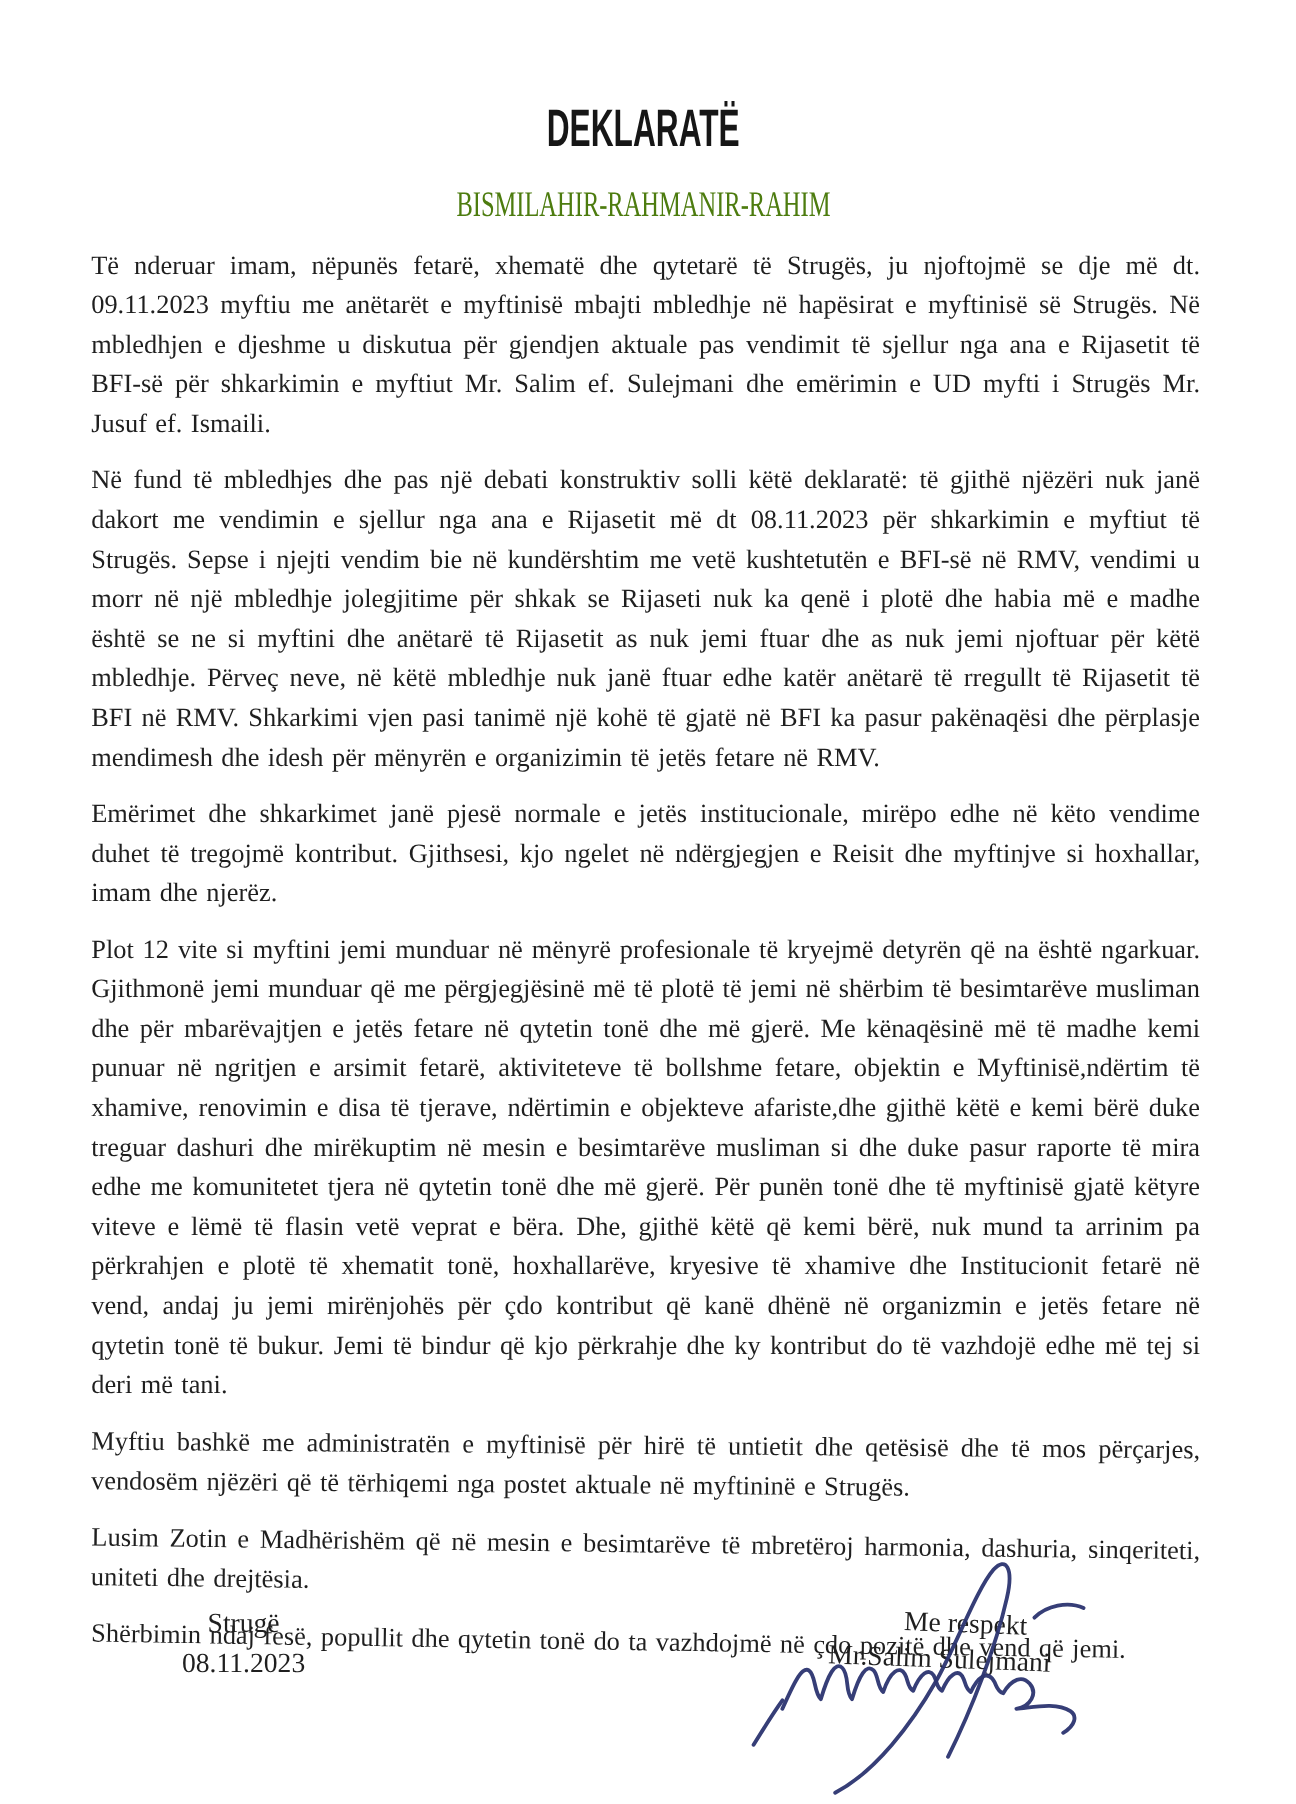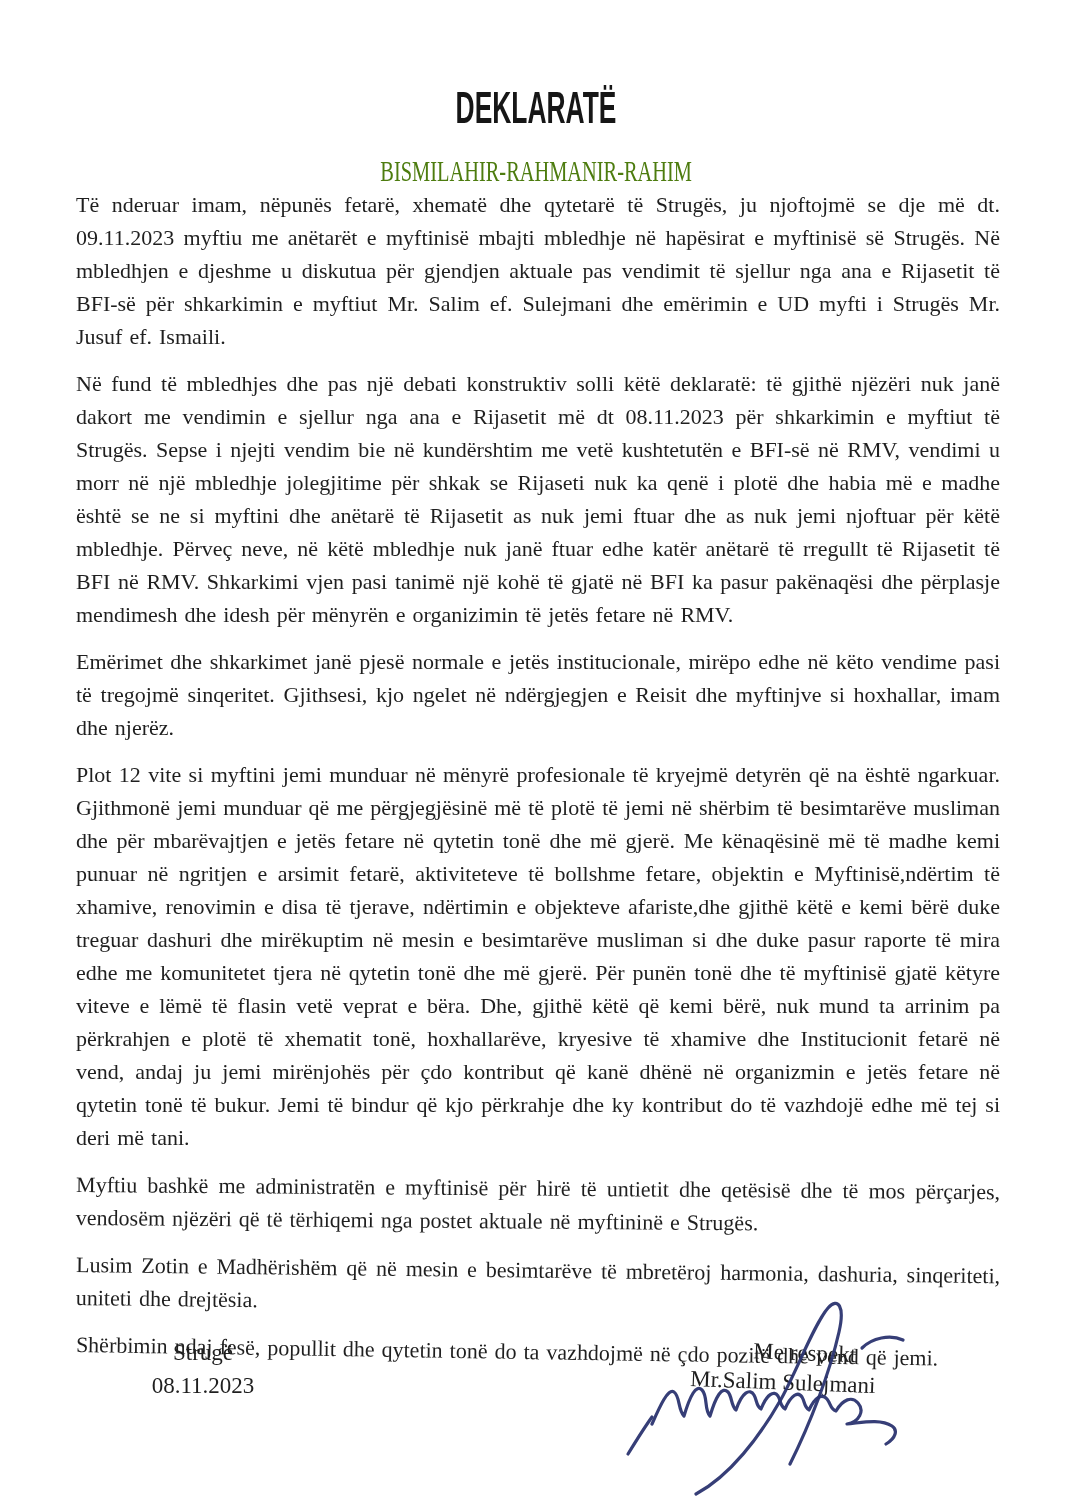--- a/index.html
+++ b/index.html
@@ -39,21 +39,21 @@
     font-size:30px;
     line-height:30px;
     color:#4d7c0f;
   }
   .subtitle .squeeze{
     display:inline-block;
     transform:scale(0.68,1);
     transform-origin:50% 50%;
   }
   .content{
-    margin-top:2px;
+    margin-top:18px;
     padding:0 72px 0 76px;
     font-size:22px;
     line-height:33px;
     text-align:justify;
   }
   .para{
     margin-bottom:14px;
     word-spacing:1.5px;
     transform-origin:0 50%;
   }
@@ -102,21 +102,21 @@
 
 <div class="page">
 
   <h1 class="title"><span class="squeeze">DEKLARATË</span></h1>
 
   <div class="subtitle"><span class="squeeze">BISMILAHIR-RAHMANIR-RAHIM</span></div>
 
   <div class="content">
     <p class="para">Të nderuar imam, nëpunës fetarë, xhematë dhe qytetarë të Strugës, ju njoftojmë se dje më dt. 09.11.2023 myftiu me anëtarët e myftinisë mbajti mbledhje në hapësirat e myftinisë së Strugës. Në mbledhjen e djeshme u diskutua për gjendjen aktuale pas vendimit të sjellur nga ana e Rijasetit të BFI-së për shkarkimin e myftiut Mr. Salim ef. Sulejmani dhe emërimin e UD myfti i Strugës Mr. Jusuf ef. Ismaili.</p>
     <p class="para">Në fund të mbledhjes dhe pas një debati konstruktiv solli këtë deklaratë: të gjithë njëzëri nuk janë dakort me vendimin e sjellur nga ana e Rijasetit më dt 08.11.2023 për shkarkimin e myftiut të Strugës. Sepse i njejti vendim bie në kundërshtim me vetë kushtetutën e BFI-së në RMV, vendimi u morr në një mbledhje jolegjitime për shkak se Rijaseti nuk ka qenë i plotë dhe habia më e madhe është se ne si myftini dhe anëtarë të Rijasetit as nuk jemi ftuar dhe as nuk jemi njoftuar për këtë mbledhje. Përveç neve, në këtë mbledhje nuk janë ftuar edhe katër anëtarë të rregullt të Rijasetit të BFI në RMV. Shkarkimi vjen pasi tanimë një kohë të gjatë në BFI ka pasur pakënaqësi dhe përplasje mendimesh dhe idesh për mënyrën e organizimin të jetës fetare  në RMV.</p>
-    <p class="para">Emërimet dhe shkarkimet janë pjesë normale e jetës institucionale, mirëpo edhe në këto vendime pasi të tregojmë sinqeritet. Gjithsesi, kjo ngelet në ndërgjegjen e Reisit dhe myftinjve si hoxhallar, imam dhe njerëz.</p>
+    <p class="para">Emërimet dhe shkarkimet janë pjesë normale e jetës institucionale, mirëpo edhe në këto vendime duhet të tregojmë kontribut. Gjithsesi, kjo ngelet në ndërgjegjen e Reisit dhe myftinjve si hoxhallar, imam dhe njerëz.</p>
     <p class="para">Plot 12 vite si myftini jemi munduar në mënyrë profesionale të kryejmë detyrën që na është ngarkuar. Gjithmonë jemi munduar që me përgjegjësinë më të plotë të jemi në shërbim të besimtarëve musliman dhe për mbarëvajtjen e jetës fetare në qytetin tonë dhe më gjerë. Me kënaqësinë më të madhe kemi punuar  në ngritjen e arsimit fetarë, aktiviteteve të bollshme fetare, objektin e Myftinisë,ndërtim të xhamive, renovimin e disa të tjerave, ndërtimin e objekteve afariste,dhe gjithë këtë e kemi bërë duke treguar dashuri dhe mirëkuptim në mesin e besimtarëve musliman si dhe duke pasur raporte të mira edhe me komunitetet tjera në qytetin tonë dhe më gjerë. Për punën tonë dhe të myftinisë gjatë këtyre viteve e lëmë të flasin vetë veprat e bëra. Dhe, gjithë këtë që kemi bërë, nuk mund ta arrinim pa përkrahjen e plotë të xhematit tonë, hoxhallarëve, kryesive të xhamive dhe Institucionit fetarë në vend, andaj  ju jemi mirënjohës për çdo kontribut që kanë dhënë në organizmin e jetës fetare në qytetin tonë të bukur. Jemi të bindur që kjo përkrahje dhe ky kontribut do të vazhdojë edhe më tej si deri më tani.</p>
     <p class="para skew-a">Myftiu bashkë me administratën e myftinisë për hirë të untietit dhe qetësisë dhe të mos përçarjes, vendosëm njëzëri që të tërhiqemi nga postet aktuale në myftininë e Strugës.</p>
     <p class="para skew-b">Lusim Zotin e Madhërishëm që në mesin e besimtarëve të mbretëroj harmonia, dashuria, sinqeriteti, uniteti dhe drejtësia.</p>
     <p class="para skew-c">Shërbimin ndaj fesë, popullit dhe qytetin tonë do ta vazhdojmë në çdo pozitë dhe vend që jemi.</p>
   </div>
 
   <div class="footer-left">
     <div>Strugë</div>
     <div>08.11.2023</div>
   </div>

